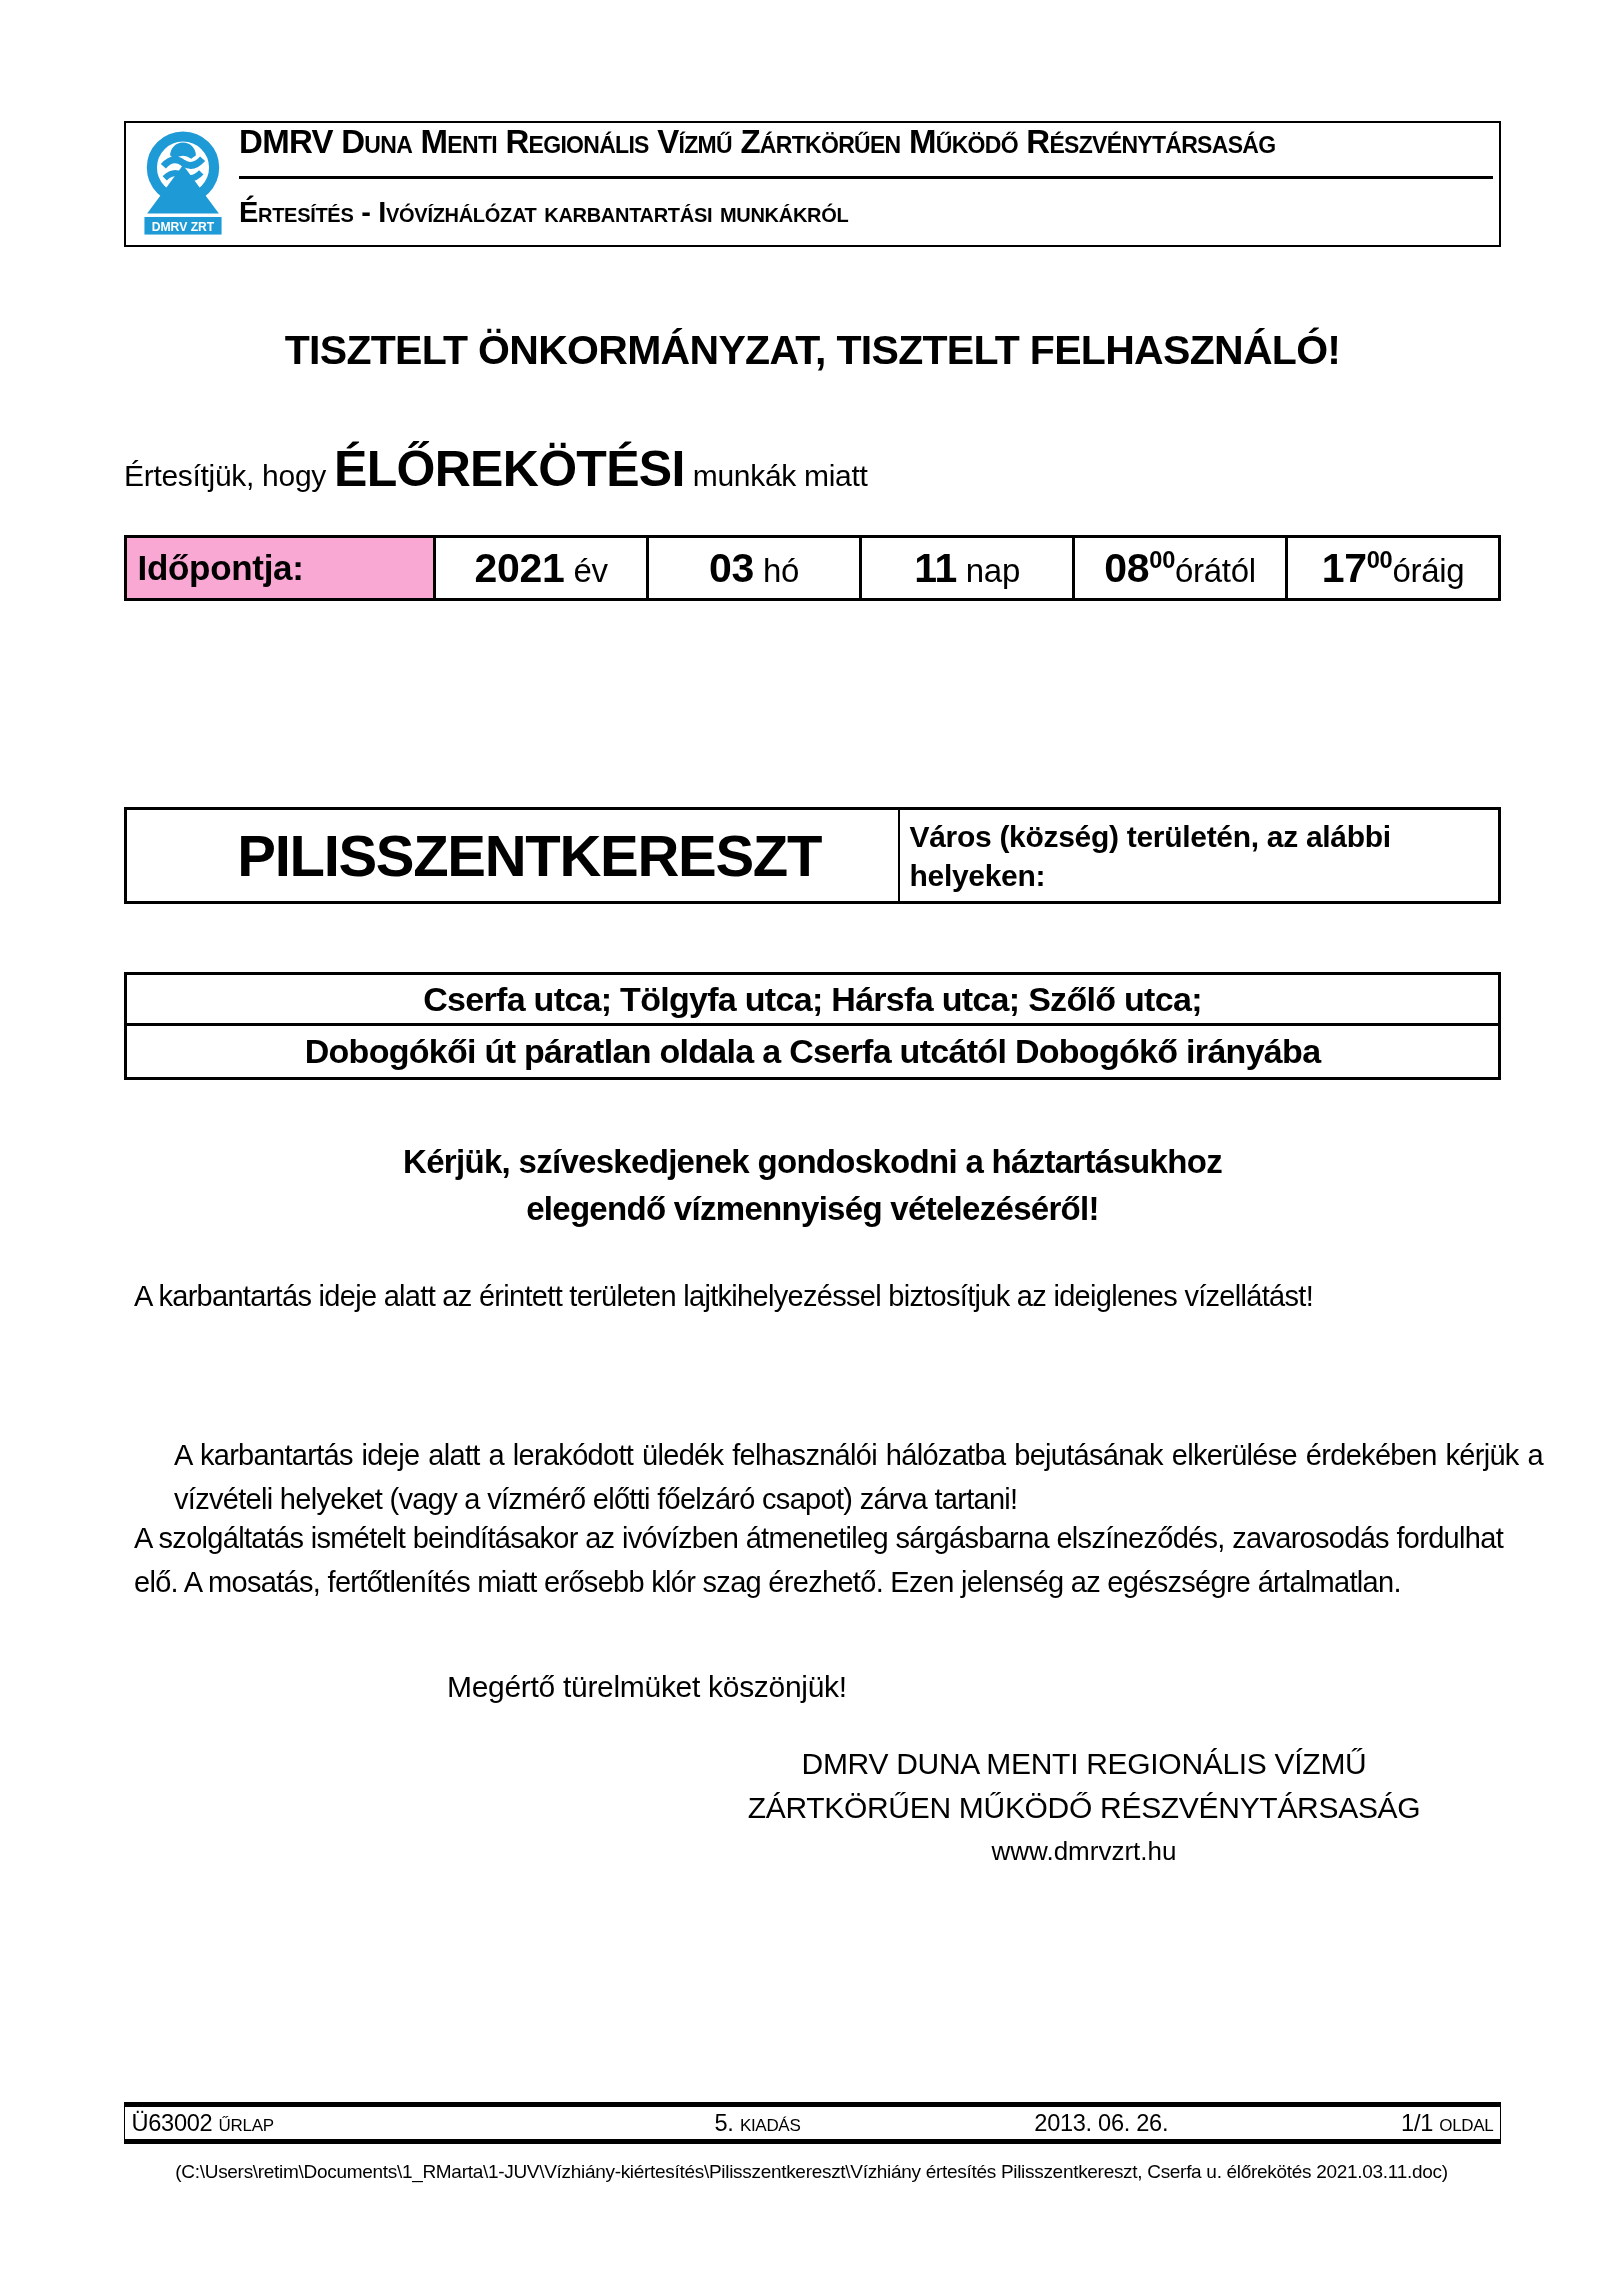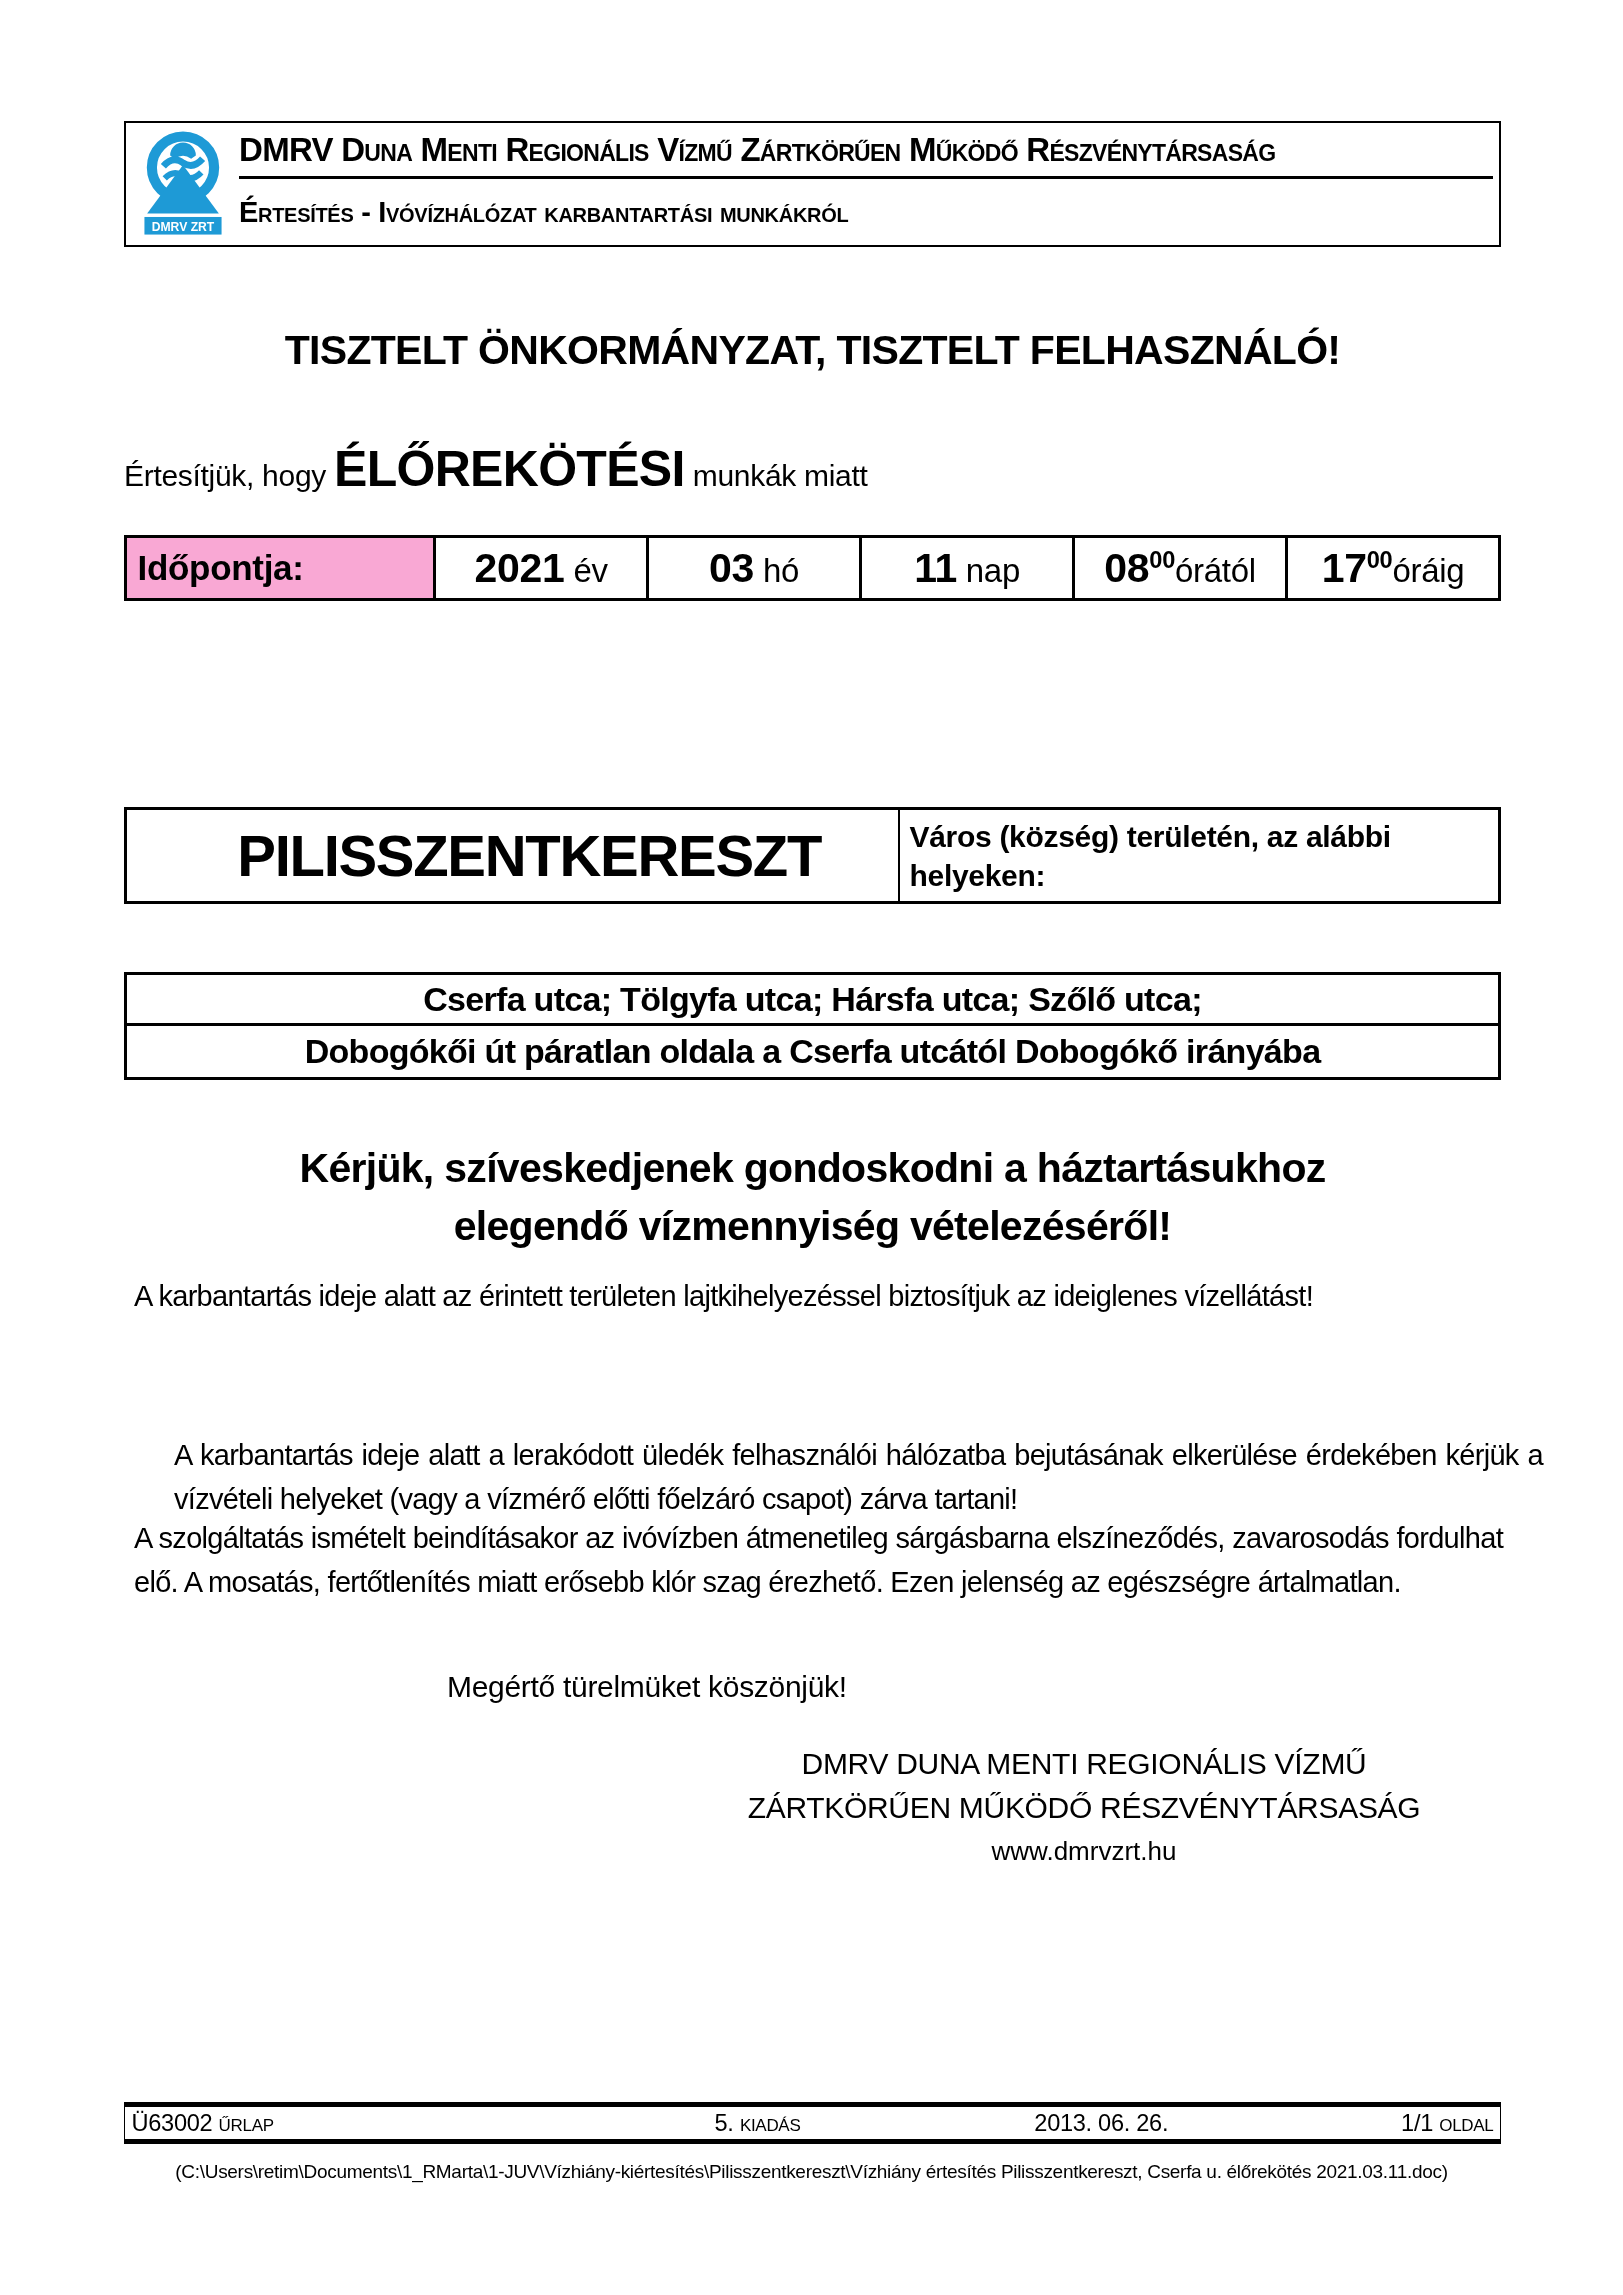--- a/index.html
+++ b/index.html
@@ -19,21 +19,21 @@
   
   .header-box {
     top: 121px; height: 126px;
     border: 2.6px solid #000;
     display: flex;
   }
   .logo-cell { width: 113px; display: flex; align-items: center; justify-content: center; }
   .logo-cell svg { width: 88px; height: 115px; }
   .header-right { flex: 1; display: flex; flex-direction: column; padding-right: 6.5px; }
   .header-title-row {
-    height: 56px; display: flex; align-items: center;
+    height: 56px; display: flex; 
     border-bottom: 3.9px solid #000;
   }
   .header-title {
     font-weight: bold; font-size: 33px; letter-spacing: -0.7px;
     font-variant: small-caps;
   }
   .header-subtitle-row { flex: 1; display: flex; align-items: center; }
   .header-subtitle {
     font-weight: bold; font-size: 29px; letter-spacing: -0.3px;
     font-variant: small-caps;
@@ -88,21 +88,21 @@
   .streets-box { top: 972px; border: 3.3px solid #000; }
   .street-row {
     height: 51px; display: flex; align-items: center; justify-content: center;
     font-weight: bold; font-size: 34px; letter-spacing: -0.7px; white-space: nowrap;
   }
   .street-row.first { border-bottom: 3.3px solid #000; }
 
   
   .request {
     top: 1139px; text-align: center;
-    font-weight: bold; font-size: 41px; letter-spacing: -0.7px; line-height: 1.42;
+    font-weight: bold; font-size: 33px; letter-spacing: -0.7px; line-height: 1.42;
   }
 
   
   .para {
     left: 134px; width: 1369px;
     font-size: 29px; letter-spacing: -0.7px; line-height: 1.5;
     text-align: justify;
   }
   .p1 { top: 1275px; }
   .p2 { top: 1434px; margin-left: 40px; }

